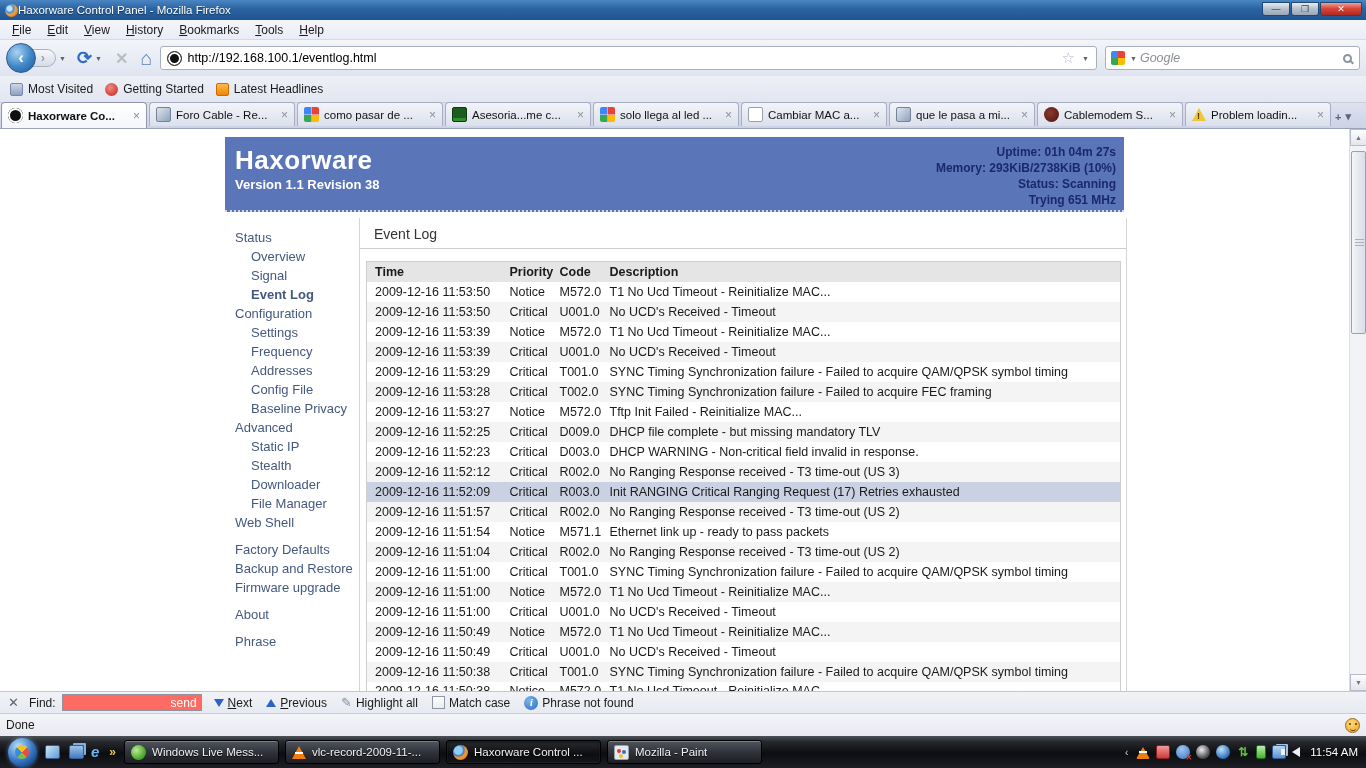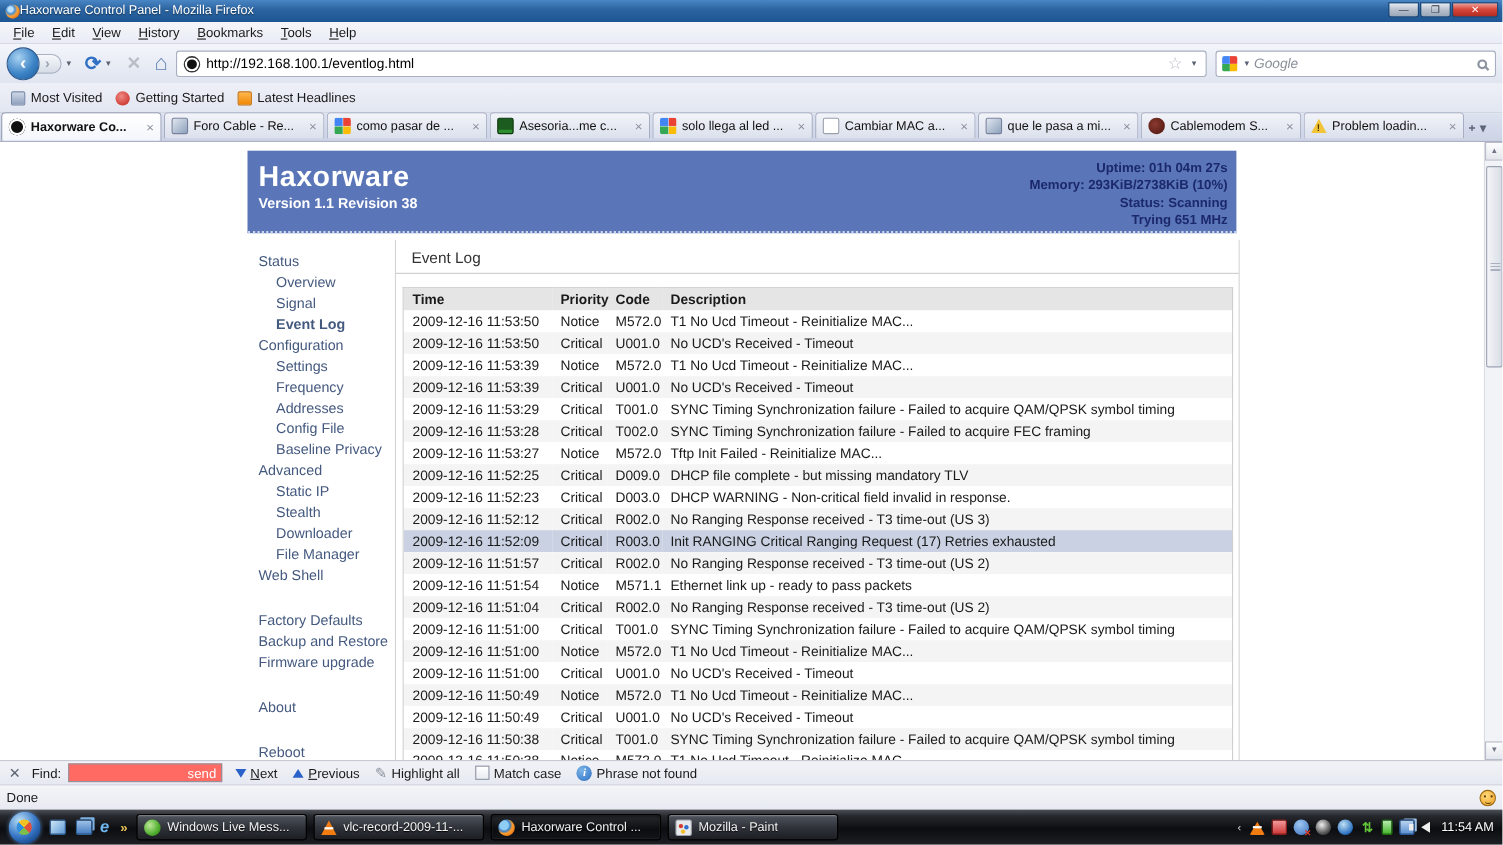--- a/index.html
+++ b/index.html
@@ -96,21 +96,21 @@
 
   .hx-header { height:75px; background:#5a75b8; border-bottom:2px dotted #cdd5e8; position:relative; }
   .hx-title { color:#fff; font-size:26px; font-weight:bold; padding:8px 0 0 10px; letter-spacing:0.5px; }
   .hx-version { color:#fff; font-size:13px; font-weight:bold; padding-left:10px; margin-top:1px; }
   .hx-stats { position:absolute; right:8px; top:7px; text-align:right; color:#1b296b; font-size:12px; font-weight:bold; line-height:16px; }
 
   .content-row { display:flex; margin-top:6px; }
   .side-nav { width:134px; flex:none; padding-top:10px; font-size:13px; color:#44597f; line-height:19px; }
   .nav-item { padding-left:10px; }
   .nav-item.sub { padding-left:26px; }
-  .nav-item.gap { margin-top:22px; }
+  .nav-item.gap { margin-top:8px; }
   .nav-item.active { font-weight:bold; }
 
   .main-area { flex:1; border-left:1px solid #d4d4d4; border-right:1px solid #d4d4d4; min-height:548px; }
   .el-title { font-size:14px; color:#333; padding:8px 0 6px 14px; border-bottom:1px solid #ccc; }
   .el-table { margin:12px 5px 0 6px; width:755px; border-collapse:collapse; font-size:12.5px; color:#1a1a1a;
     border:1px solid #cfcfcf; table-layout:fixed; }
   .el-table th { background:#e5e5e5; font-weight:bold; text-align:left; height:20px; padding:0 0 0 8px; }
   .el-table td { height:20px; padding:0 0 0 8px; white-space:nowrap; overflow:hidden; }
   .col-time { width:135px; } .col-pri { width:50px; } .col-code { width:50px; } .col-desc { width:auto; }
   .el-table tbody tr:nth-child(even) { background:#f4f4f5; }
@@ -353,21 +353,21 @@
             <div class="nav-item top">Advanced</div>
             <div class="nav-item sub">Static IP</div>
             <div class="nav-item sub">Stealth</div>
             <div class="nav-item sub">Downloader</div>
             <div class="nav-item sub">File Manager</div>
             <div class="nav-item top">Web Shell</div>
             <div class="nav-item top gap">Factory Defaults</div>
             <div class="nav-item top">Backup and Restore</div>
             <div class="nav-item top">Firmware upgrade</div>
             <div class="nav-item top gap">About</div>
-            <div class="nav-item top gap">Reboot</div>
+            <div class="nav-item top gap">Phrase</div>
           </div>
 
         <div class="main-area">
           <div class="el-title">Event Log</div>
           <table class="el-table">
             <thead>
               <tr>
                 <th class="col-time">Time</th>
                 <th class="col-pri">Priority</th>
                 <th class="col-code">Code</th>

